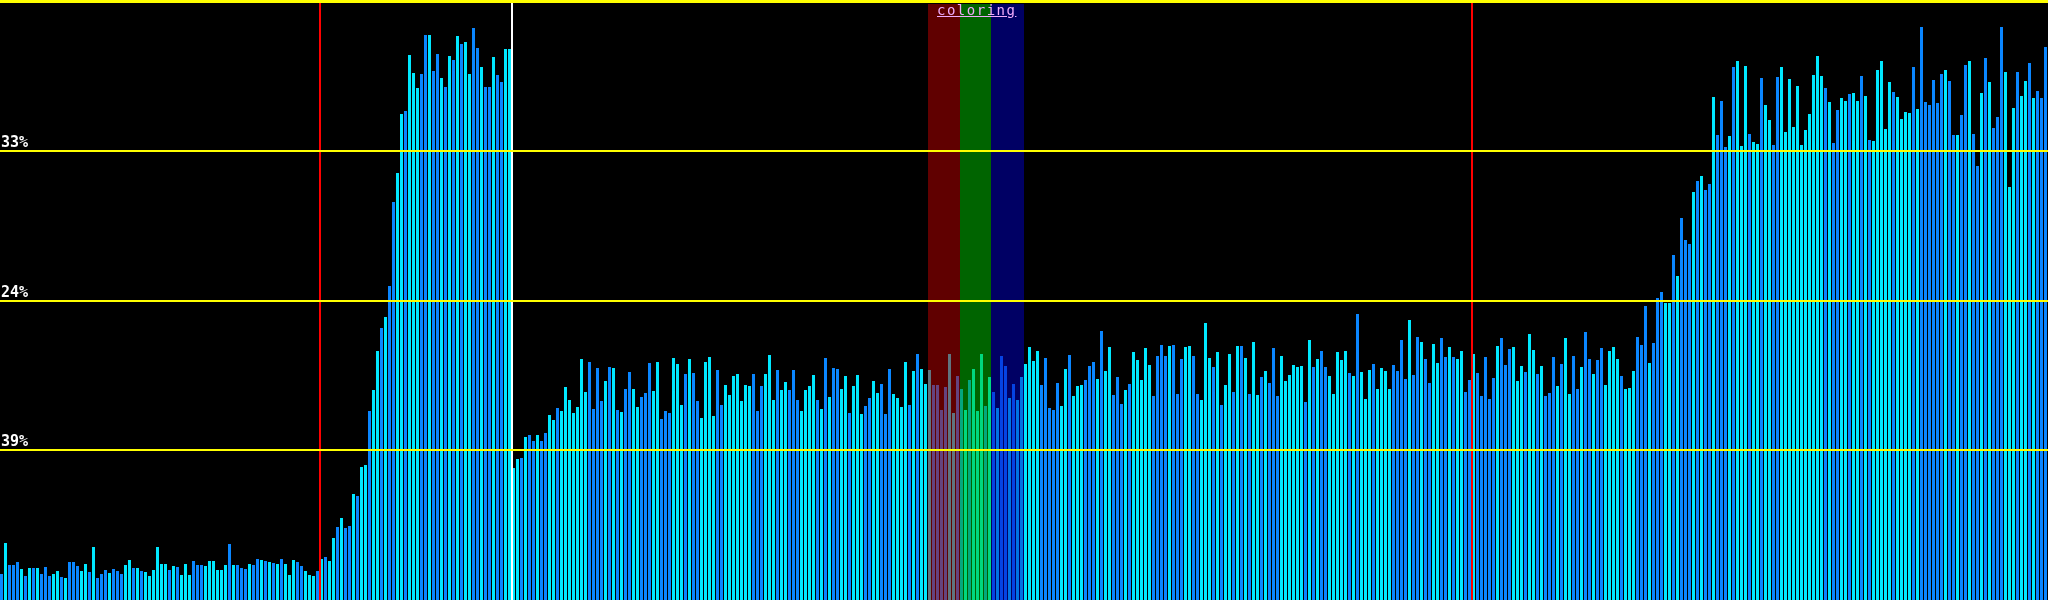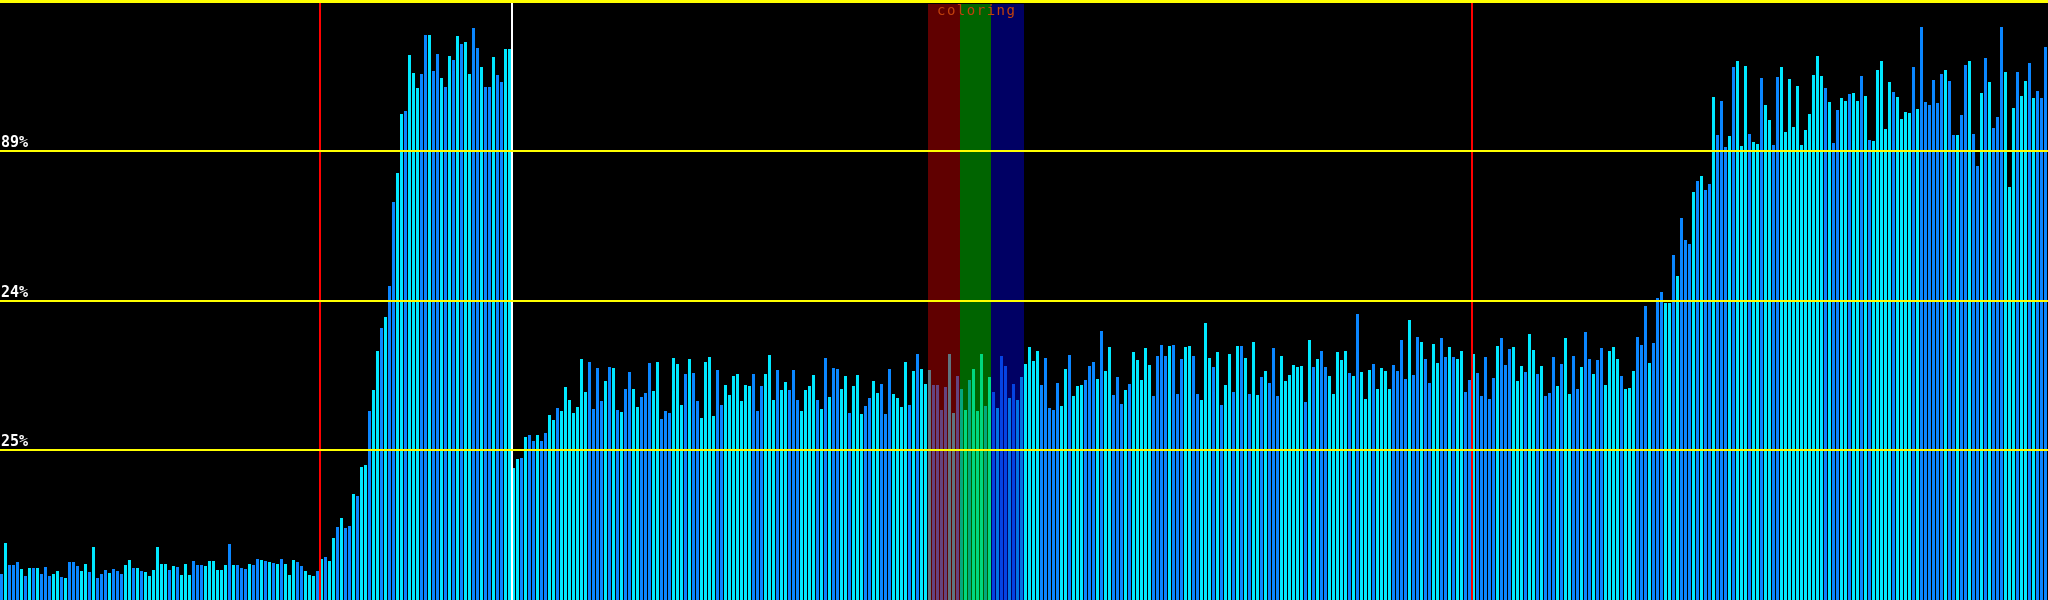--- a/index.html
+++ b/index.html
@@ -14,23 +14,24 @@
   #markers-layer{position:absolute;inset:0;z-index:3;}
   .vmark{position:absolute;bottom:0;}
   #grid-layer{position:absolute;inset:0;z-index:4;}
   .grid{position:absolute;left:0;width:100%;}
   #labels-layer{position:absolute;inset:0;z-index:5;}
   .ticklabel{
     position:absolute;left:1px;color:#fff;
     font:bold 15px "DejaVu Sans Mono",monospace;line-height:16px;height:16px;
   }
   .bandlabel{
-    position:absolute;color:#c2410c;
+    position:absolute;color:#f0abfc;
     font:14px "DejaVu Sans Mono",monospace;line-height:14px;letter-spacing:1.5px;
     white-space:nowrap;
+    text-decoration:underline;
   }
 </style>
 </head>
 <body>
 
 <div id="chart">
   <div id="bars-layer">
       <div class="bar" style="left: 0px; width: 3px; height: 26px; background: rgb(10, 134, 255);"></div>
       <div class="bar" style="left: 4px; width: 3px; height: 57px; background: rgb(0, 232, 255);"></div>
       <div class="bar" style="left: 8px; width: 3px; height: 35px; background: rgb(10, 134, 255);"></div>
@@ -555,17 +556,17 @@
       <div class="vmark" style="left: 1471px; width: 2px; top: 1px; background: rgb(255, 0, 0);"></div>
     </div>
   <div id="grid-layer">
       <div class="grid" style="height: 3px; top: 0px; background: rgb(255, 255, 0);"></div>
       <div class="grid" style="height: 2px; top: 150px; background: rgb(255, 255, 0);"></div>
       <div class="grid" style="height: 2px; top: 300px; background: rgb(255, 255, 0);"></div>
       <div class="grid" style="height: 2px; top: 449px; background: rgb(255, 255, 0);"></div>
     </div>
   <div id="labels-layer">
     <span class="bandlabel" id="band-label" style="left: 937px; top: 3px;">coloring</span>
-  <span class="ticklabel" style="top: 134px;">89%</span>
+  <span class="ticklabel" style="top: 134px;">33%</span>
       <span class="ticklabel" style="top: 284px;">24%</span>
-      <span class="ticklabel" style="top: 433px;">25%</span>
+      <span class="ticklabel" style="top: 433px;">39%</span>
     </div>
 </div>
 
 </body></html>

